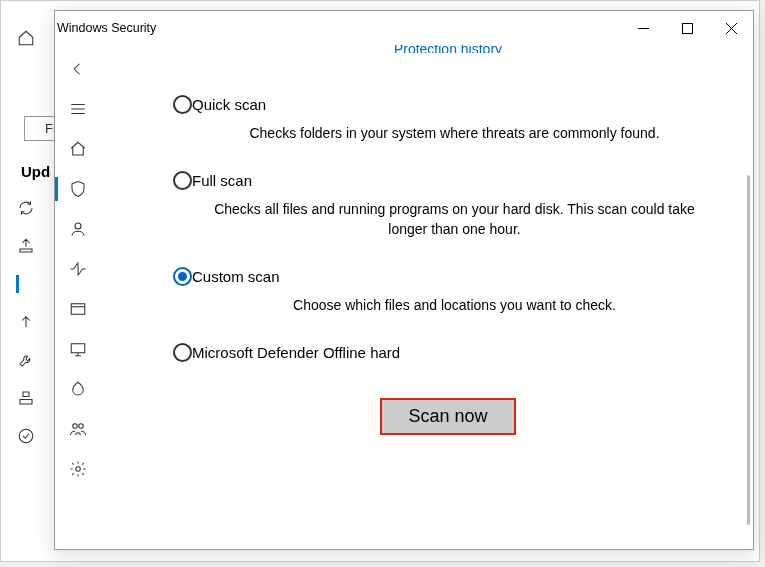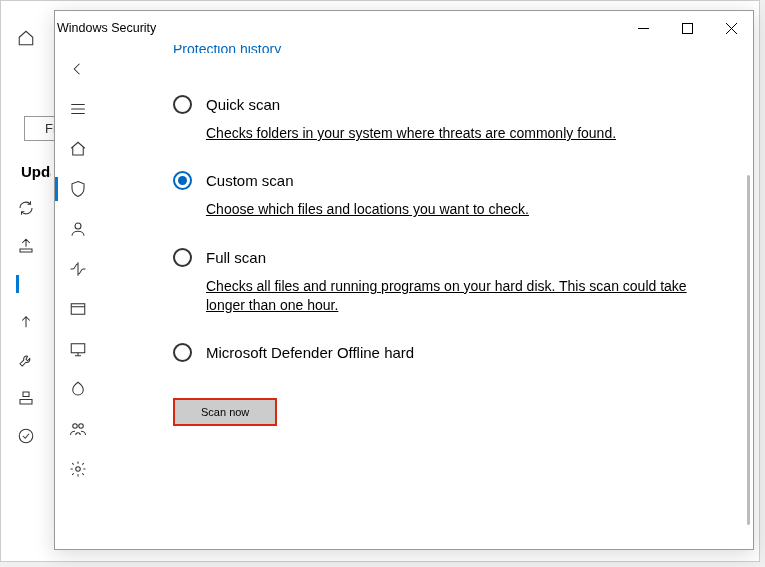--- a/index.html
+++ b/index.html
@@ -83,52 +83,51 @@
   .navrail .nic {
     width:20px; height:20px;
     display:flex; align-items:center; justify-content:center;
     position:relative;
   }
   .navrail .nic.sel::before{
     content:""; position:absolute; left:-13px; top:-2px; width:3px; height:24px; background:#0078d4;
   }
   .navrail svg { width:18px; height:18px; stroke:#333; fill:none; stroke-width:1.4;}
   .content {
-    flex:1; padding:0 30px 0 30px; position:relative; overflow:hidden;
+    flex:1; padding:0 30px 0 30px; position:relative; overflow:hidden;text-align:center;
   }
   .link-partial {
     color:#0067c0; font-size:14px; margin-top:0; margin-left:42px;
     position:relative; top:-4px;
     height:12px; overflow:hidden;
   }
   .options {
     margin-top:38px; margin-left:42px; padding-right:20px;
   }
   .opt { margin-bottom:28px; }
-  .opt-head { display:flex; align-items:center; gap:14px; }
+  .opt-head { display:flex; align-items:center; }
   .radio {
     width:19px; height:19px; border:2px solid #333; border-radius:50%;
     display:inline-flex; align-items:center; justify-content:center;
     flex-shrink:0;
   }
   .radio.selected { border-color:#0067c0; }
   .radio.selected::after{
     content:""; width:9px; height:9px; background:#0067c0; border-radius:50%;
   }
   .opt-title { font-size:15px; color:#000; }
   .opt-desc {
     font-size:14px; color:#000; margin-left:33px; margin-top:10px; line-height:1.38;
     max-width:510px;
-    text-decoration:underline;
   }
   .scanbtn {
     margin-left:42px; margin-top:8px;
     background:#ccc; border:2px solid #d9270f;
     padding:6px 26px;
-    font-size:11px; color:#000;
+    font-size:18px; color:#000;
     display:inline-block;
   }
   .scrollbar {
     position:absolute; right:3px; top:130px; width:3px; height:350px;
     background:#bcbcbc; border-radius:2px;
   }
 </style>
 </head>
 <body>
 
@@ -278,32 +277,32 @@
         <div class="opt">
           <div class="opt-head">
             <span class="radio"></span>
             <span class="opt-title">Quick scan</span>
           </div>
           <div class="opt-desc">Checks folders in your system where threats are commonly found.</div>
         </div>
 
         <div class="opt">
           <div class="opt-head">
+            <span class="radio"></span>
+            <span class="opt-title">Full scan</span>
+          </div>
+          <div class="opt-desc">Checks all files and running programs on your hard disk. This scan could take longer than one hour.</div>
+        </div>
+
+        <div class="opt">
+          <div class="opt-head">
             <span class="radio selected"></span>
             <span class="opt-title">Custom scan</span>
           </div>
           <div class="opt-desc">Choose which files and locations you want to check.</div>
-        </div>
-
-        <div class="opt">
-          <div class="opt-head">
-            <span class="radio"></span>
-            <span class="opt-title">Full scan</span>
-          </div>
-          <div class="opt-desc">Checks all files and running programs on your hard disk. This scan could take longer than one hour.</div>
         </div>
 
         <div class="opt">
           <div class="opt-head">
             <span class="radio"></span>
             <span class="opt-title">Microsoft Defender Offline hard</span>
           </div>
         </div>
       </div>
 

